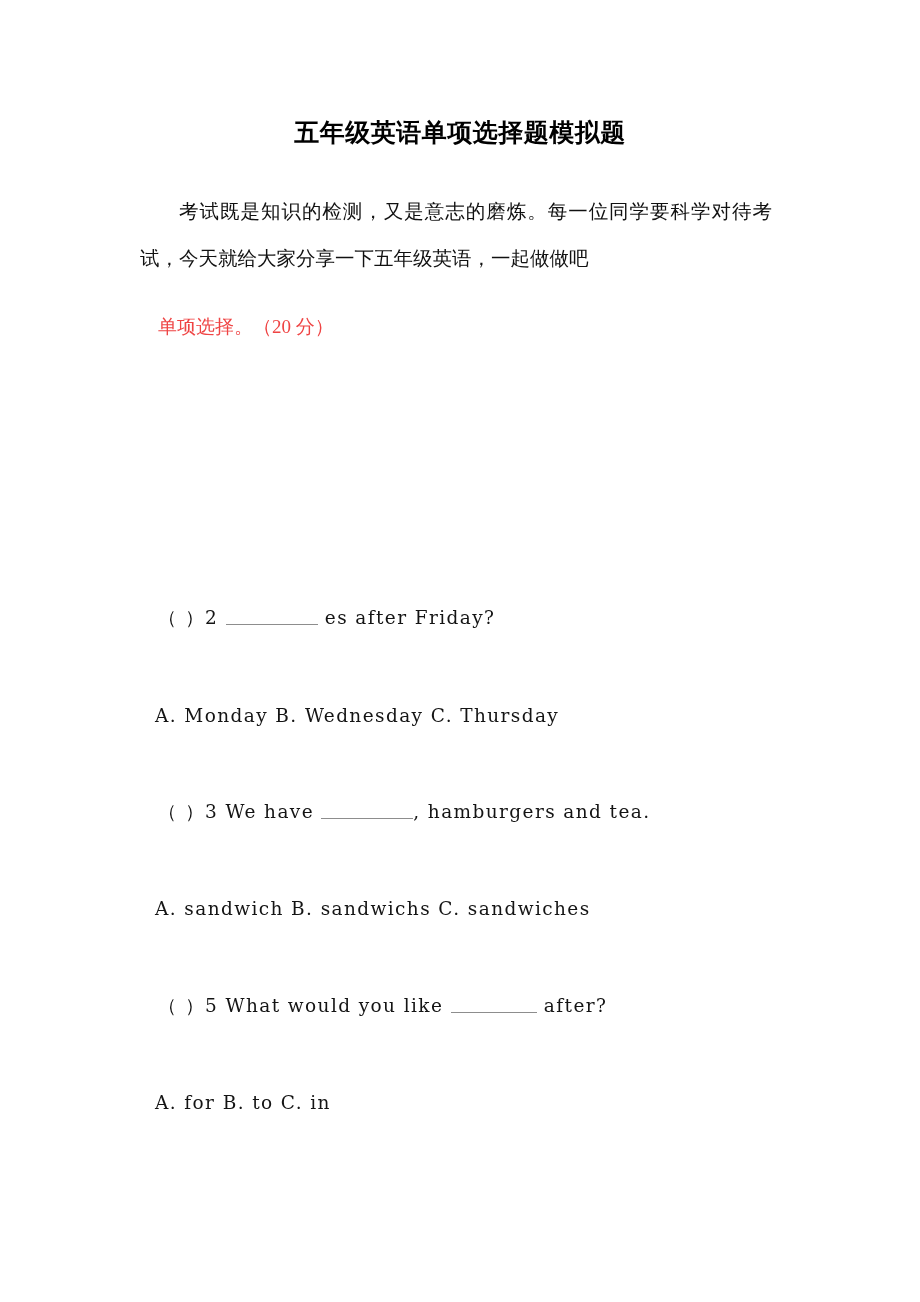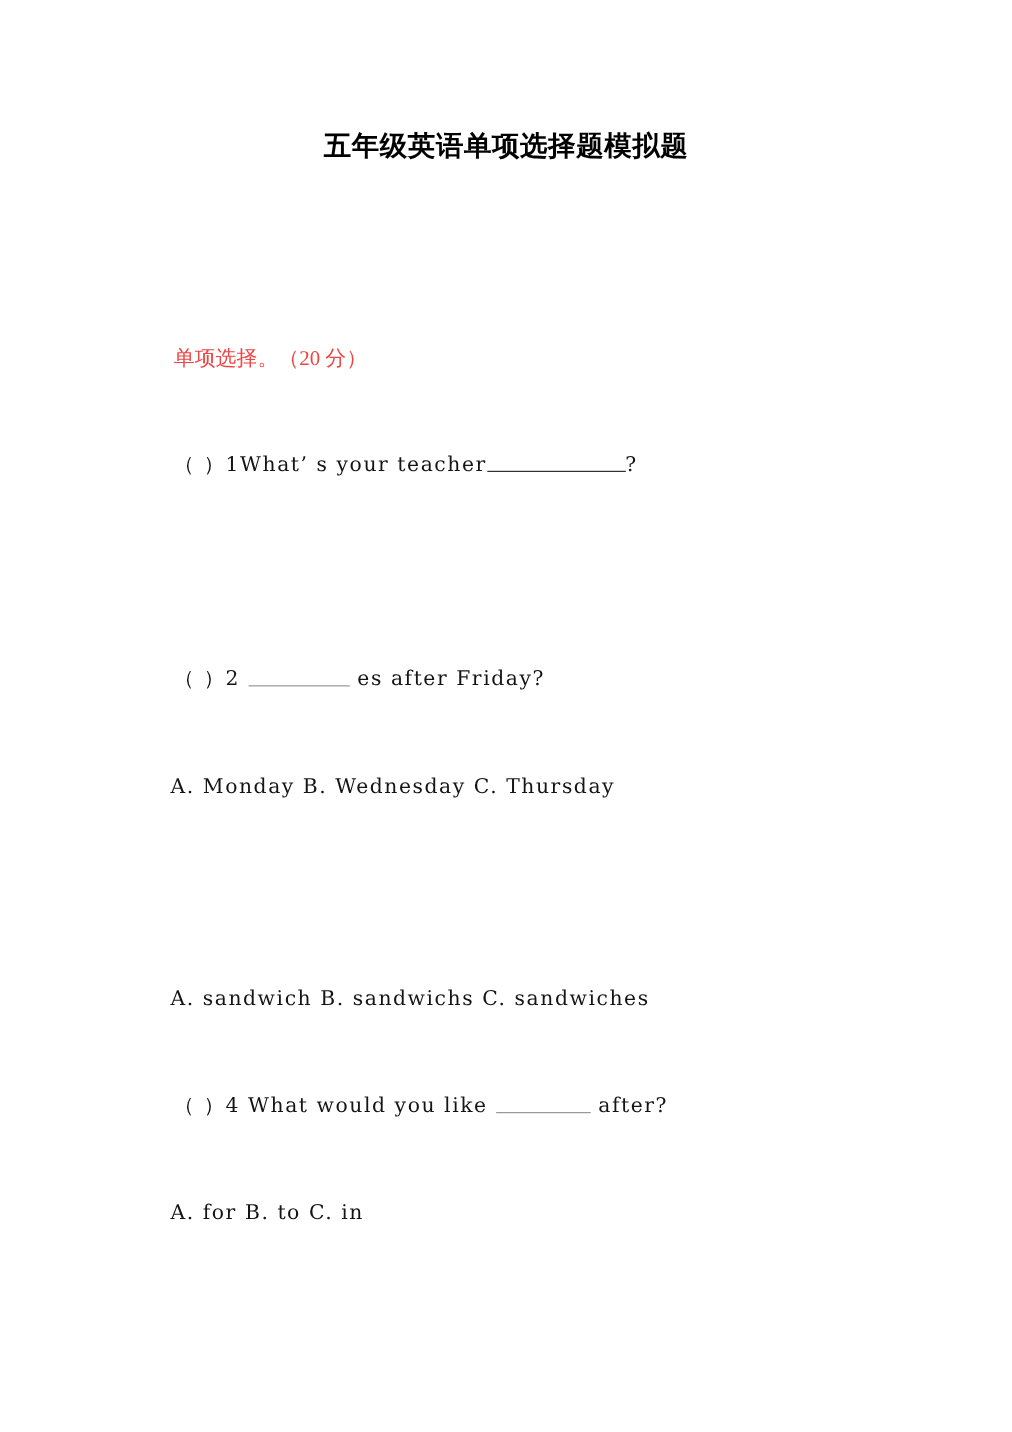--- a/index.html
+++ b/index.html
@@ -88,26 +88,27 @@
   .w-md { width: 92px; }
   .w-sm { width: 86px; }
 </style>
 </head>
 <body>
 
 <div class="page">
 
   <div class="doc-title">五年级英语单项选择题模拟题</div>
 
+  <p class="intro">考试既是知识的检测，又是意志的磨炼。每一位同学要科学对待考试，今天就给大家分享一下五年级英语，一起做做吧</p>
 
   <div class="section-heading">单项选择。（20 分）</div>
 
-  <div class="qline" style="top: 408px;"><span>（ ）1What’ s your teacher</span><span class="blank attached w-lg"></span><span>?</span></div>
 
   <div class="qline" style="top: 603px;"><span>（ ）2 </span><span class="blank light w-md"></span><span> es after Friday?</span></div>
   <div class="optline" style="top: 701px;">A. Monday B. Wednesday C. Thursday</div>
 
+  <div class="qline" style="top: 797px;"><span>（ ）3 We have </span><span class="blank light w-md"></span><span>, hamburgers and tea.</span></div>
   <div class="optline" style="top: 894px;">A. sandwich B. sandwichs C. sandwiches</div>
 
-  <div class="qline" style="top: 991px;"><span>（ ）4 What would you like </span><span class="blank light w-sm"></span><span> after?</span></div>
+  <div class="qline" style="top: 991px;"><span>（ ）5 What would you like </span><span class="blank light w-sm"></span><span> after?</span></div>
   <div class="optline" style="top: 1088px;">A. for B. to C. in</div>
 
 </div>
 
 </body></html>

